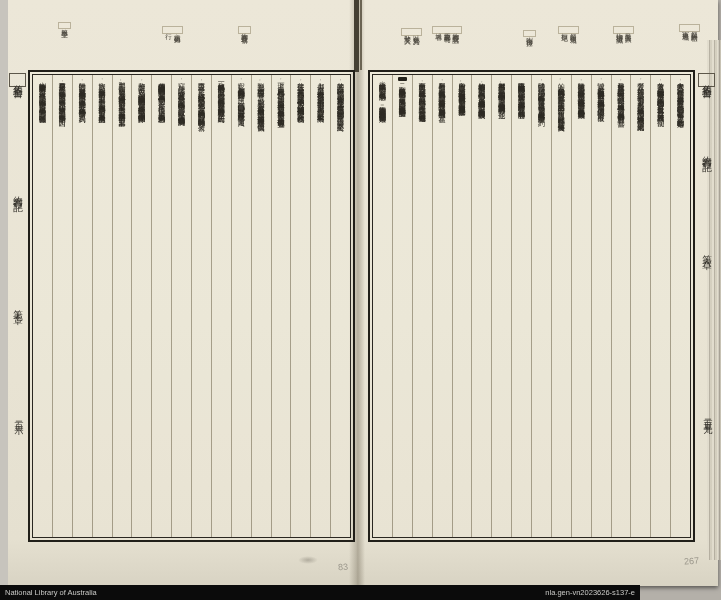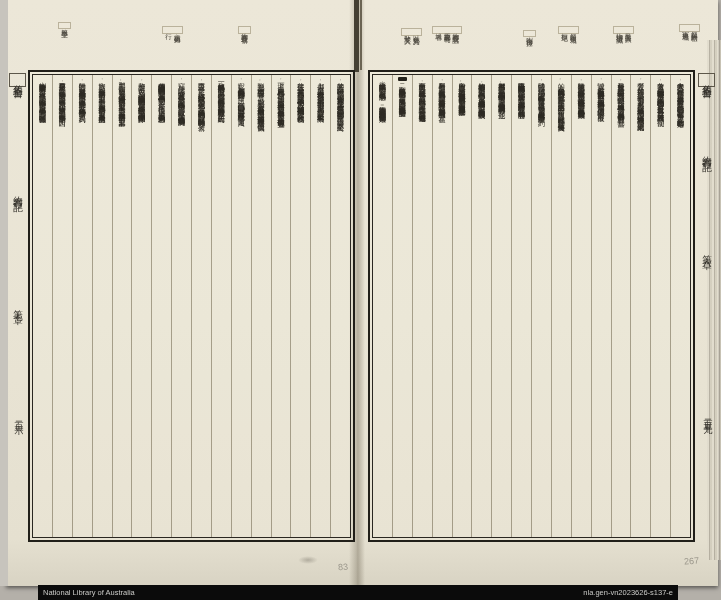--- a/index.html
+++ b/index.html
@@ -43,21 +43,21 @@
   .mlabel.box{border:1px solid #5d574a;padding:3px 1px;letter-spacing:1.5px;}
   .mlabel.pageno{font-size:9px;letter-spacing:1.5px;}
 
   .pencil{position:absolute;font-family:"Liberation Sans","DejaVu Sans",sans-serif;
        color:#8f8b80;font-size:9px;transform:rotate(-4deg);opacity:.85;}
   .smudge{position:absolute;width:20px;height:8px;border-radius:50%;
        background:radial-gradient(rgba(90,85,75,.35),rgba(90,85,75,0) 70%);}
 
   .footerbar{position:absolute;left:0;bottom:0;width:640px;height:15px;background:#0b0b0b;
        display:flex;justify-content:space-between;align-items:center;padding:0 5px;box-sizing:border-box;
-       font-family:"Liberation Sans","DejaVu Sans",sans-serif;font-size:7.5px;color:#c9c9c6;margin-left:38px;}
+       font-family:"Liberation Sans","DejaVu Sans",sans-serif;font-size:7.5px;color:#c9c9c6;}
 </style>
 </head>
 <body>
 
 <div class="scan">
   <div class="paper"></div>
   <div class="edge-left"></div>
   <div class="edge-right"></div>
   <div class="gutter"></div>
   <div class="gutter-top"></div>

